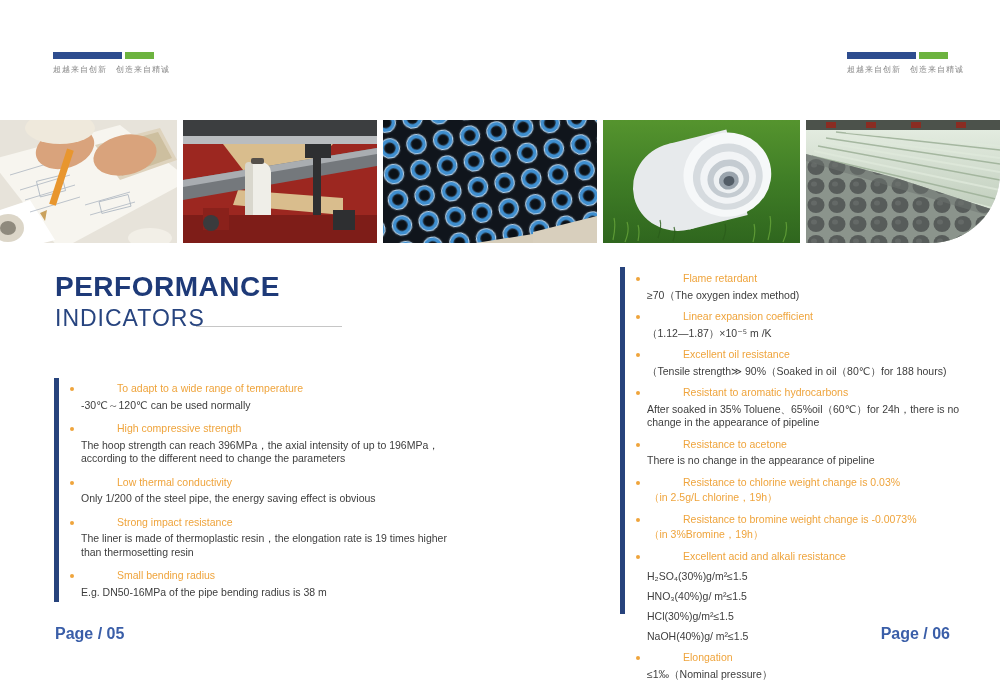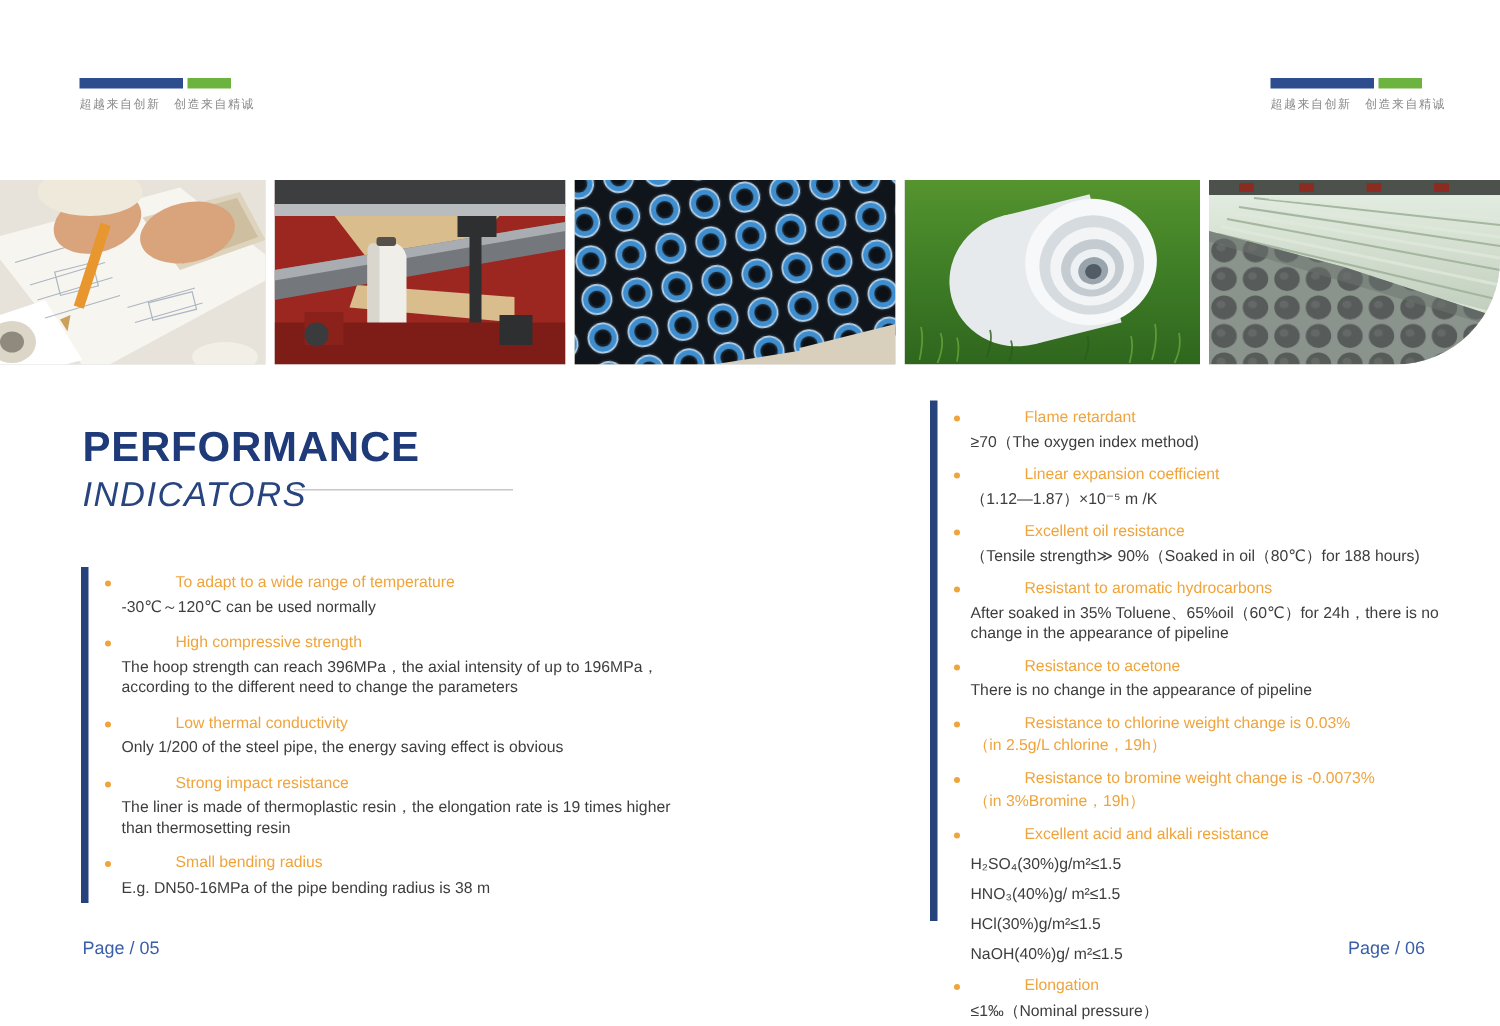--- a/index.html
+++ b/index.html
@@ -18,23 +18,23 @@
   
   .photo{position:absolute;top:120px;height:123px;overflow:hidden;background:#d8d8d8;}
   .photo svg{display:block;width:100%;height:100%;}
   .photo-1{left:0;width:177px;}
   .photo-2{left:183px;width:194px;}
   .photo-3{left:383px;width:214px;}
   .photo-4{left:603px;width:197px;}
   .photo-5{left:806px;width:194px;border-radius:0 0 70px 0;}
 
   
-  .title-block{position:absolute;left:55px;top:283px;}
+  .title-block{position:absolute;left:55px;top:272px;}
   .title-line1{font-size:28px;font-weight:bold;color:#1e3a78;letter-spacing:0.5px;line-height:30px;}
-  .title-line2{font-size:23px;font-weight:400;color:#27447f;letter-spacing:1px;line-height:26px;margin-top:3px;font-style:italic;}
+  .title-line2{font-size:23px;font-weight:400;color:#27447f;letter-spacing:1px;line-height:26px;margin-top:3px;}
   .title-underline{position:absolute;left:196px;top:326px;width:146px;height:1px;background:#c6c6c6;}
 
   
   .accent-bar{position:absolute;width:5px;background:#27437c;}
   .accent-bar-left{left:54px;top:378px;height:224px;}
   .accent-bar-right{left:620px;top:267px;height:347px;}
 
   
   .list{position:absolute;}
   .list-left{left:70px;top:382px;width:392px;}
@@ -43,21 +43,21 @@
   .list-right .item{margin-bottom:8px;}
   .hrow{display:flex;align-items:flex-start;gap:36px;}
   .bullet{flex:none;width:4px;height:4px;border-radius:50%;background:#efa43c;margin:5px 7px 0 0;}
   .heading{color:#efa43c;font-size:10.5px;line-height:13.5px;}
   .heading2{color:#efa43c;font-size:10.5px;line-height:13.5px;margin-left:13px;margin-top:2px;}
   .body{color:#3d3d3d;font-size:10.5px;line-height:13.5px;margin-left:11px;margin-top:3px;}
   .lines{margin-left:11px;}
   .chem-line{color:#3d3d3d;font-size:10.5px;line-height:13px;margin-top:7px;}
 
   
-  .page-num{position:absolute;top:625px;font-size:12px;color:#3a5ea8;}
+  .page-num{position:absolute;top:625px;font-size:16px;color:#3a5ea8;font-weight:bold;}
   .page-num-left{left:55px;}
   .page-num-right{right:50px;}
 </style>
 </head>
 <body>
 
 <div class="page">
 
   <div class="logo logo-left">
     <div class="logo-bars">

